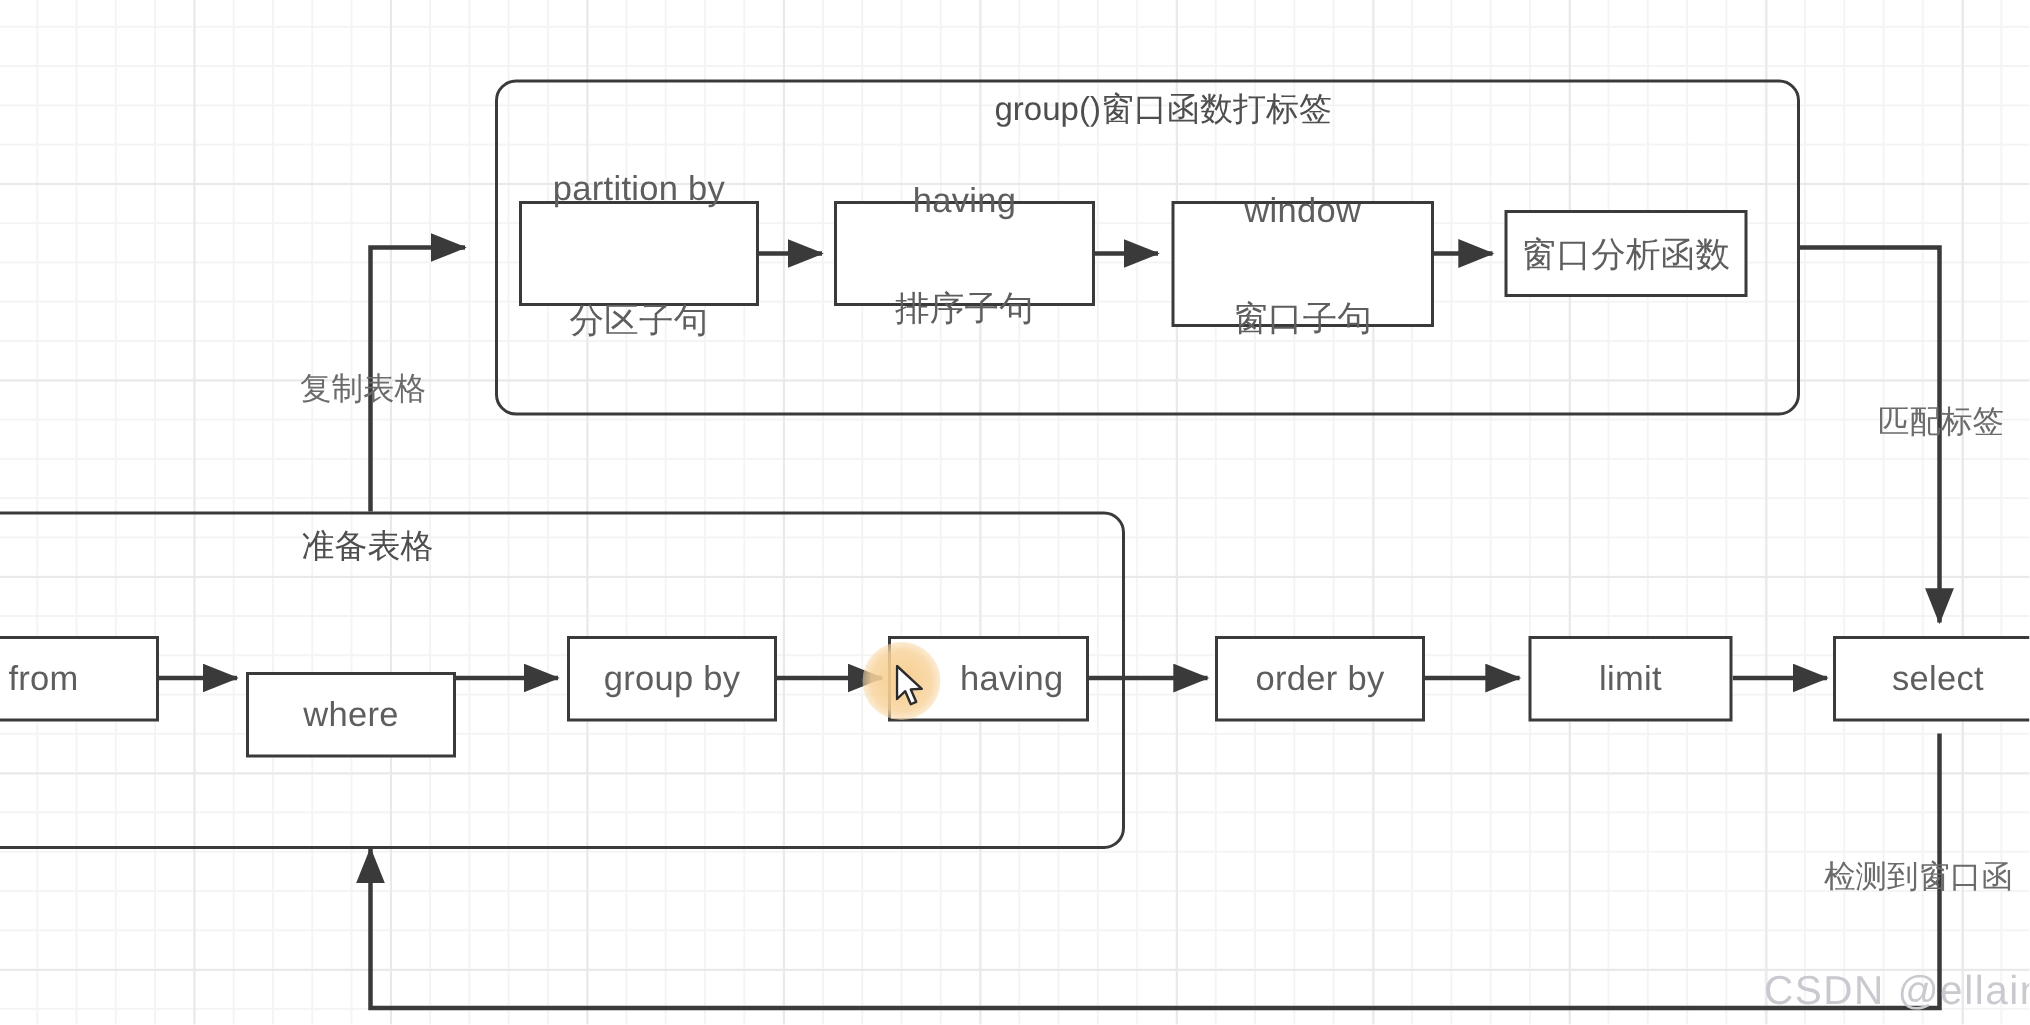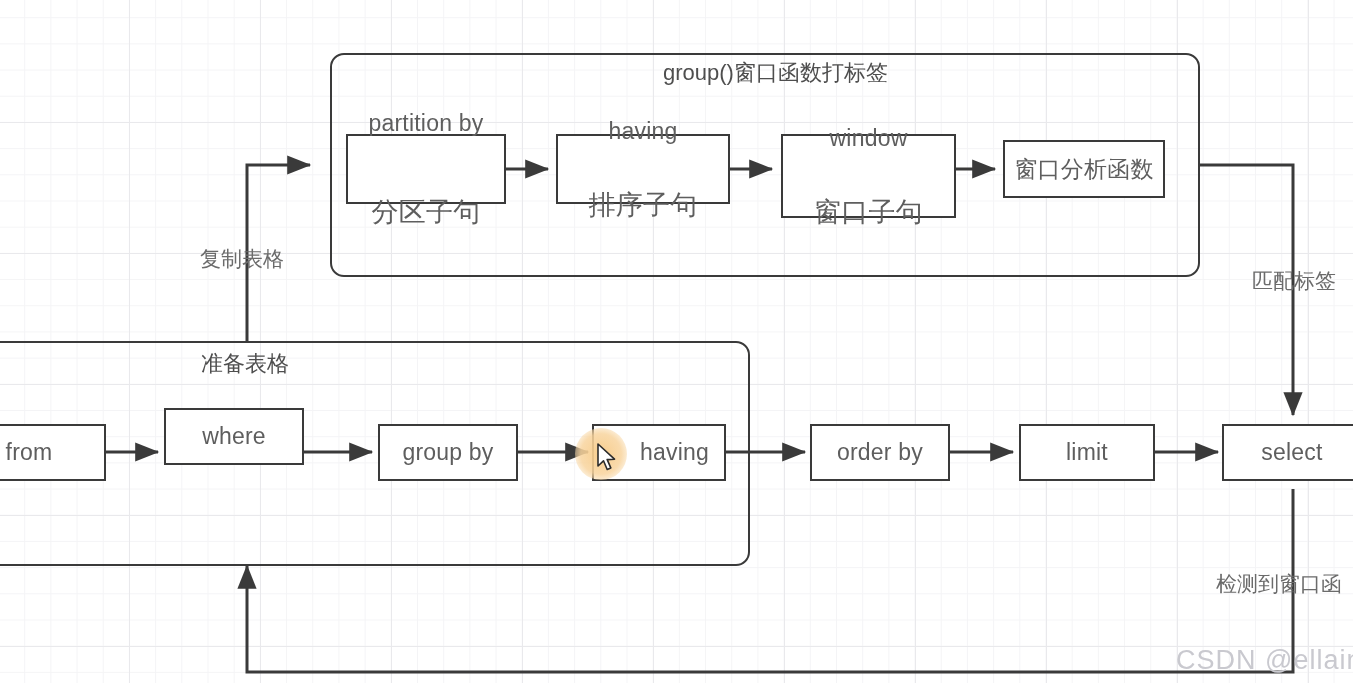--- a/index.html
+++ b/index.html
@@ -39,21 +39,21 @@
     display: flex;
     flex-direction: column;
     align-items: center;
     justify-content: center;
     color: #5e5e5e;
     font-size: 23px;
     line-height: 1.22;
     text-align: center;
     letter-spacing: .2px;
   }
-  .node .ln2 { font-size: 27px; margin-top: 44px; }
+  .node .ln2 { font-size: 23px; margin-top: 44px; }
   .group-box {
     position: absolute;
     box-sizing: border-box;
     background: transparent;
     border: 2.5px solid #3a3a3a;
     border-radius: 14px;
   }
   .group-title {
     position: absolute;
     color: #4e4e4e;
@@ -141,21 +141,21 @@
     <span>窗口分析函数</span>
   </div>
 
   <div class="group-box" style="left:-24px; top:341px; width:774px; height:225px; border-top-left-radius:0; border-bottom-left-radius:0;"></div>
   <div class="group-title" style="left:201px; top:349px;">准备表格</div>
 
   <div class="node" style="left:-48px; top:424px; width:154px; height:57px;">
     <span>from</span>
   </div>
 
-  <div class="node" style="left:164px; top:408px; width:140px; height:57px;">
+  <div class="node" style="left:164px; top:448px; width:140px; height:57px;">
     <span>where</span>
   </div>
 
   <div class="node" style="left:378px; top:424px; width:140px; height:57px;">
     <span>group by</span>
   </div>
 
   <div class="node" style="left:592px; top:424px; width:134px; height:57px;padding-left:31px;">
     <span>having</span>
   </div>

